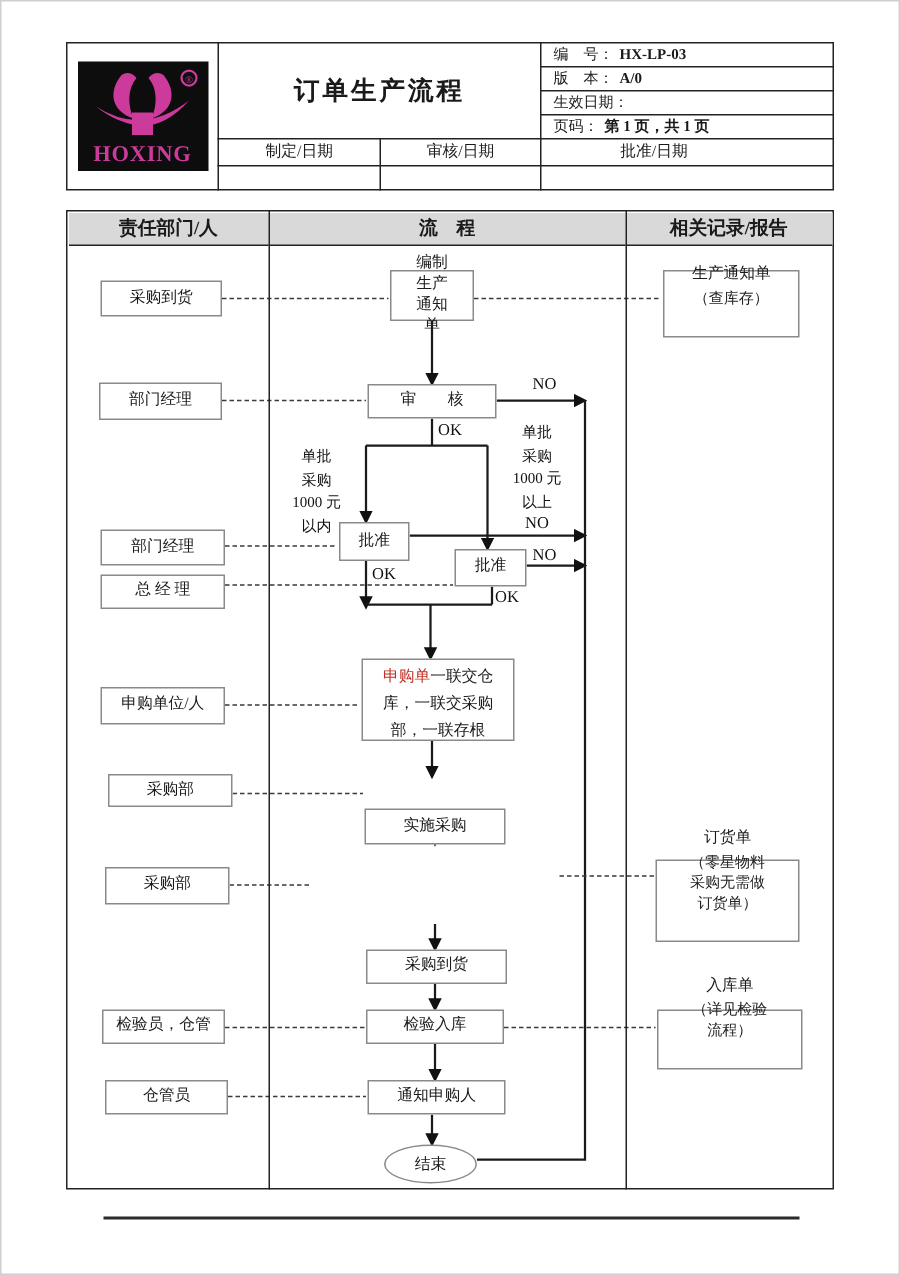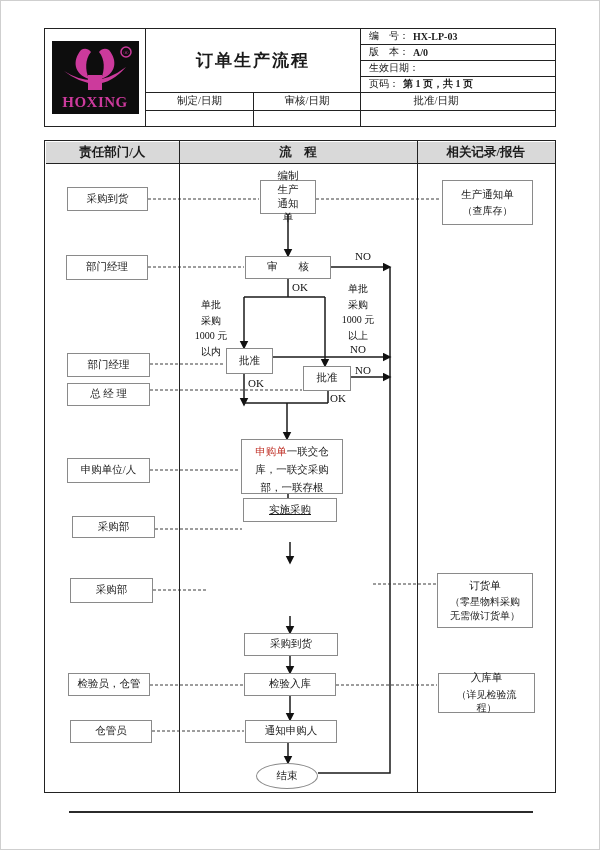--- a/index.html
+++ b/index.html
@@ -19,21 +19,21 @@
   .sig{display:flex;align-items:center;justify-content:center;font-size:10.5px;}
   
   .grid-outer{border:1.5px solid #222;}
   .col-head{display:flex;align-items:center;justify-content:center;
             background:#d9d9d9;font-weight:bold;font-size:12.5px;
             border-bottom:1px solid #222;}
   
   .abox,.sbox,.rbox{border:1px solid #8a8a8a;background:#fff;display:flex;
             align-items:center;justify-content:center;text-align:center;
             font-size:10.5px;line-height:1.35;}
-  .rbox{flex-direction:column;gap:2px;padding:8px;}
+  .rbox{flex-direction:column;gap:2px;padding:18px;justify-content:flex-end;}
   .rbox .note{font-size:10px;color:#222;}
   .wrapbox{display:block;padding:3px 4px;line-height:18px;}
   .red{color:#c03228;}
   .endshape{border:1px solid #8a8a8a;border-radius:50%;display:flex;
             align-items:center;justify-content:center;font-size:10.5px;background:#fff;}
   .lbl{position:absolute;font-size:11px;color:#111;}
   .pre{white-space:pre-line;text-align:center;line-height:15.5px;font-size:10px;}
   svg.connectors{position:absolute;left:0;top:0;pointer-events:none;}
   .footer-line{background:#2b2b2b;}
 </style>
@@ -149,21 +149,21 @@
   <div class="abs abox" style="left:68px;top:673px;width:82px;height:23px;">检验员，仓管</div>
   <div class="abs abox" style="left:70px;top:720px;width:82px;height:23px;">仓管员</div>
 
   <div class="abs sbox" style="left:260px;top:180px;width:56px;height:32px;padding:16px;">编制生产通知单</div>
   <div class="abs sbox" style="left:245px;top:256px;width:86px;height:23px;">审　　核</div>
   <div class="abs sbox" style="left:226px;top:348px;width:47px;height:26px;">批准</div>
   <div class="abs sbox" style="left:303px;top:366px;width:48px;height:25px;">批准</div>
   <div class="abs sbox wrapbox" style="left:241px;top:439px;width:102px;height:55px;">
     <span class="red">申购单</span><span>一联交仓库，一联交采购部，一联存根</span>
   </div>
-  <div class="abs sbox" style="left:243px;top:498px;width:94px;height:24px;text-decoration:underline;">实施采购</div>
+  <div class="abs sbox" style="left:243px;top:539px;width:94px;height:24px;">实施采购</div>
   <div class="abs sbox" style="left:244px;top:633px;width:94px;height:23px;">采购到货</div>
   <div class="abs sbox" style="left:244px;top:673px;width:92px;height:23px;">检验入库</div>
   <div class="abs sbox" style="left:245px;top:720px;width:92px;height:23px;">通知申购人</div>
   <div class="abs endshape" style="left:256px;top:763px;width:62px;height:26px;">结束</div>
 
   <div class="abs rbox" style="left:442px;top:180px;width:91px;height:45px;">
     <span>生产通知单</span>
     <span class="note">（查库存）</span>
   </div>
   <div class="abs rbox" style="left:437px;top:573px;width:96px;height:55px;">

